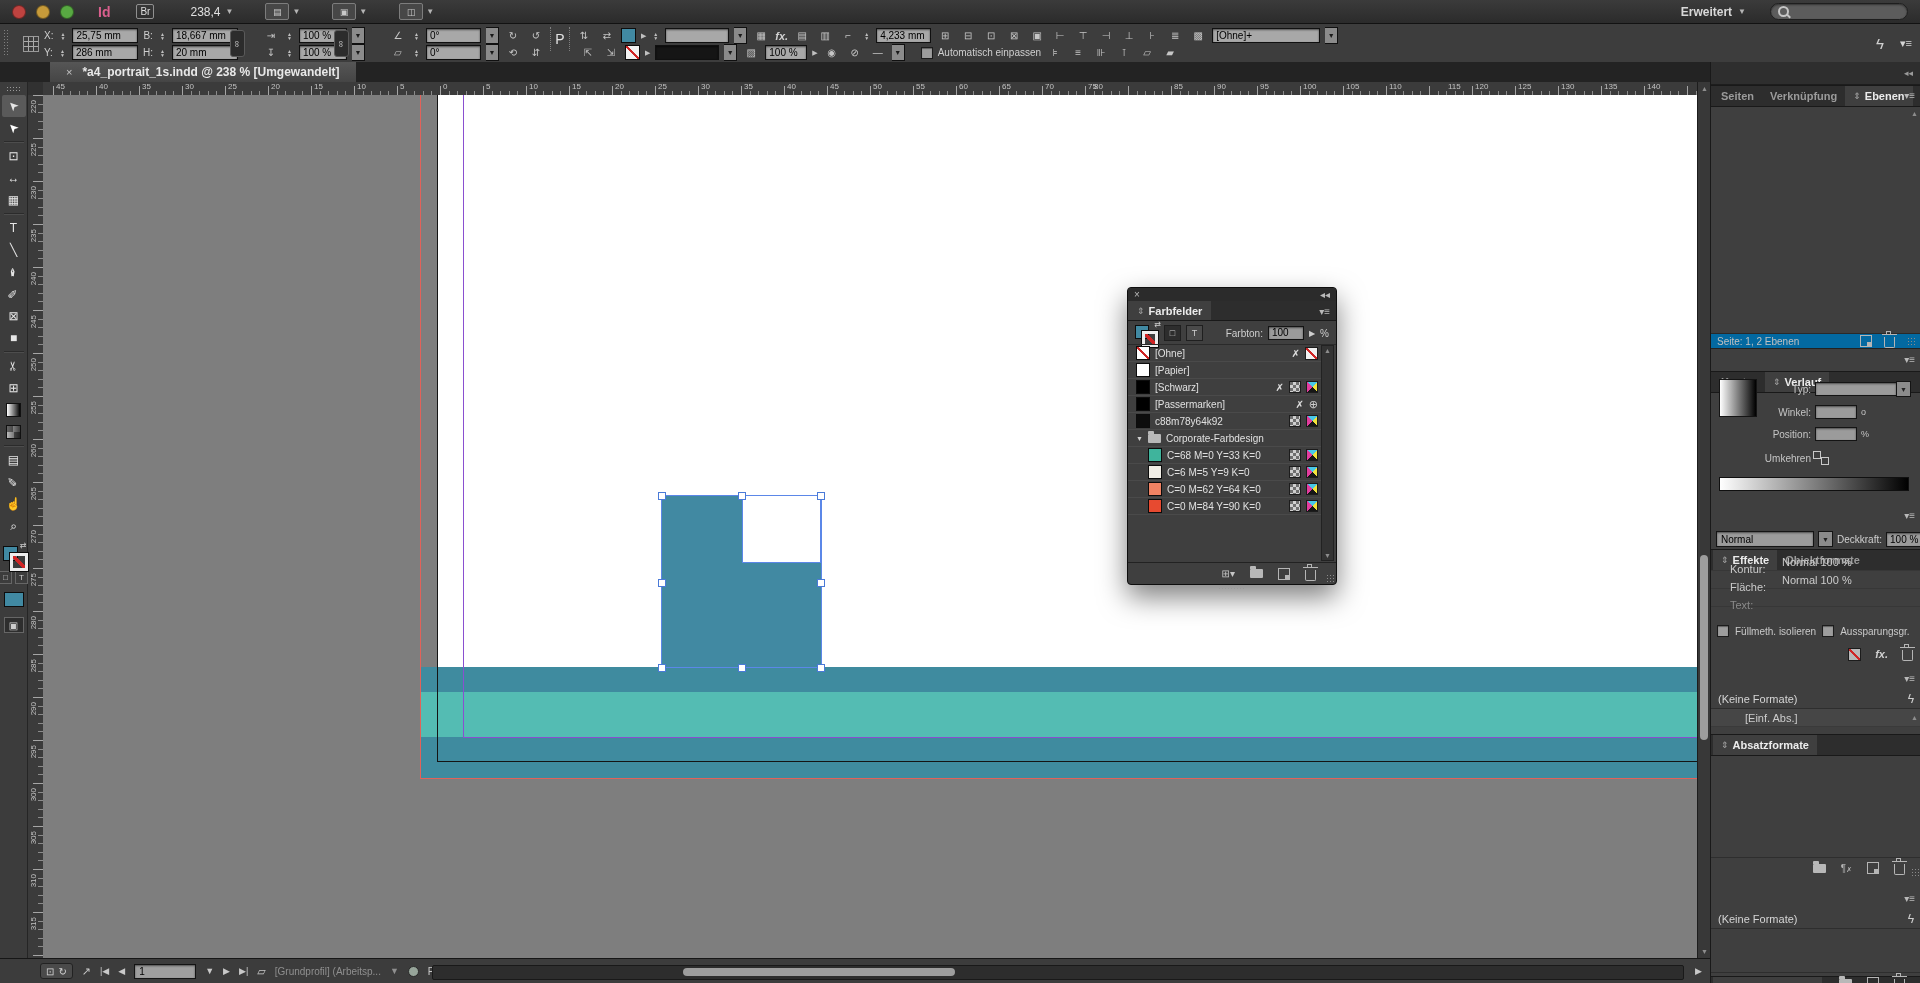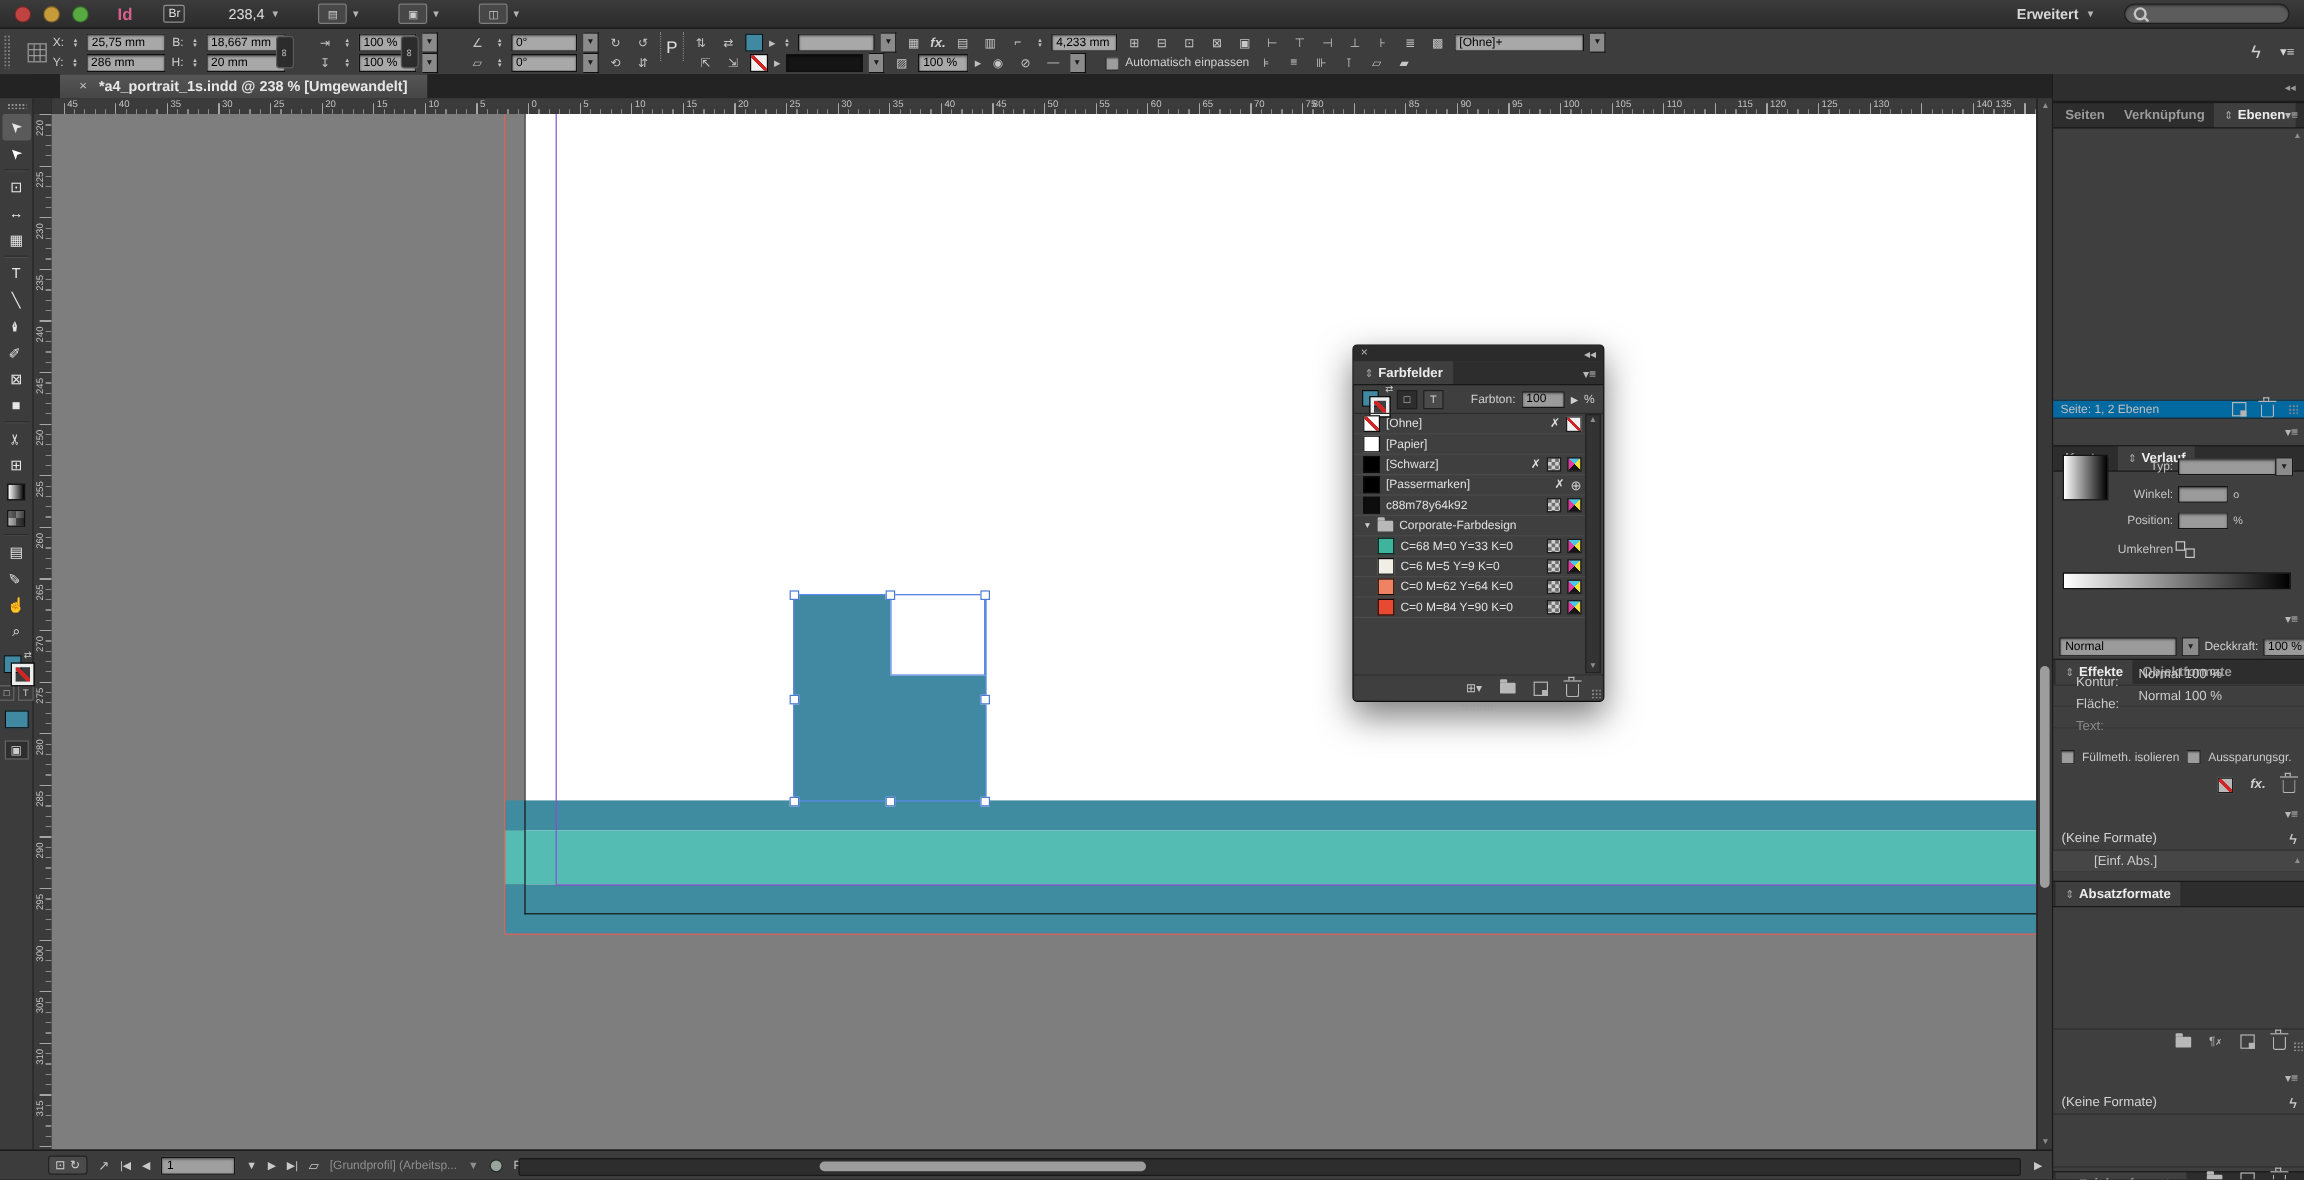--- a/index.html
+++ b/index.html
@@ -372,21 +372,21 @@
       <span class="rnum" style="left: 1128px;">85</span>
       <span class="rnum" style="left: 1171px;">90</span>
       <span class="rnum" style="left: 1214px;">95</span>
       <span class="rnum" style="left: 1257px;">100</span>
       <span class="rnum" style="left: 1300px;">105</span>
       <span class="rnum" style="left: 1343px;">110</span>
       <span class="rnum" style="left: 1402px;">115</span>
       <span class="rnum" style="left: 1429px;">120</span>
       <span class="rnum" style="left: 1472px;">125</span>
       <span class="rnum" style="left: 1515px;">130</span>
-      <span class="rnum" style="left: 1617px;">135</span>
+      <span class="rnum" style="left: 1558px;">135</span>
       <span class="rnum" style="left: 1601px;">140</span>
     </div>
   <div class="vruler" id="vruler">
       <span class="vnum" style="top: 5px;">220</span>
       <span class="vnum" style="top: 48px;">225</span>
       <span class="vnum" style="top: 91px;">230</span>
       <span class="vnum" style="top: 134px;">235</span>
       <span class="vnum" style="top: 177px;">240</span>
       <span class="vnum" style="top: 220px;">245</span>
       <span class="vnum" style="top: 263px;">250</span>

